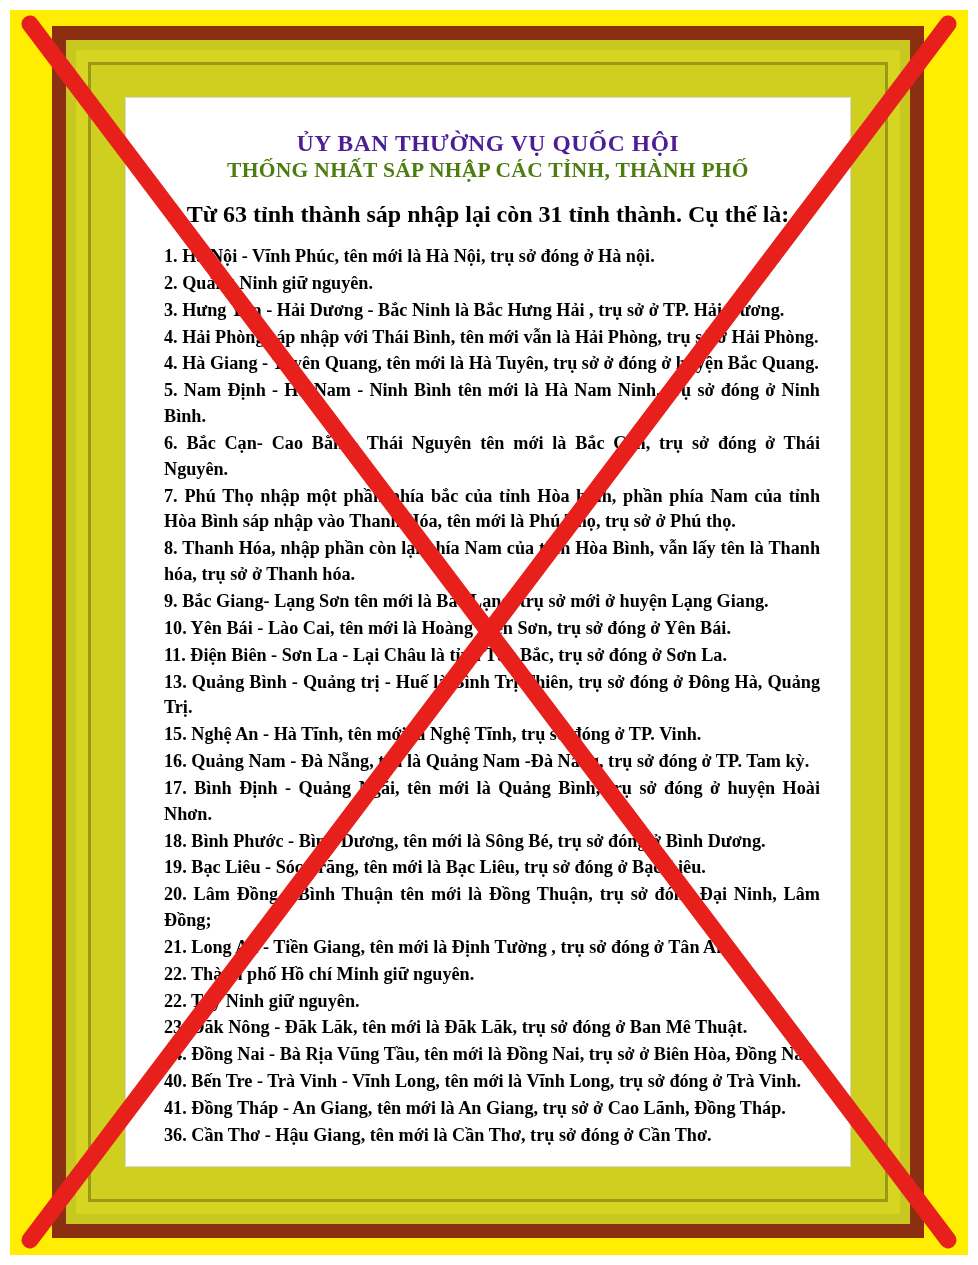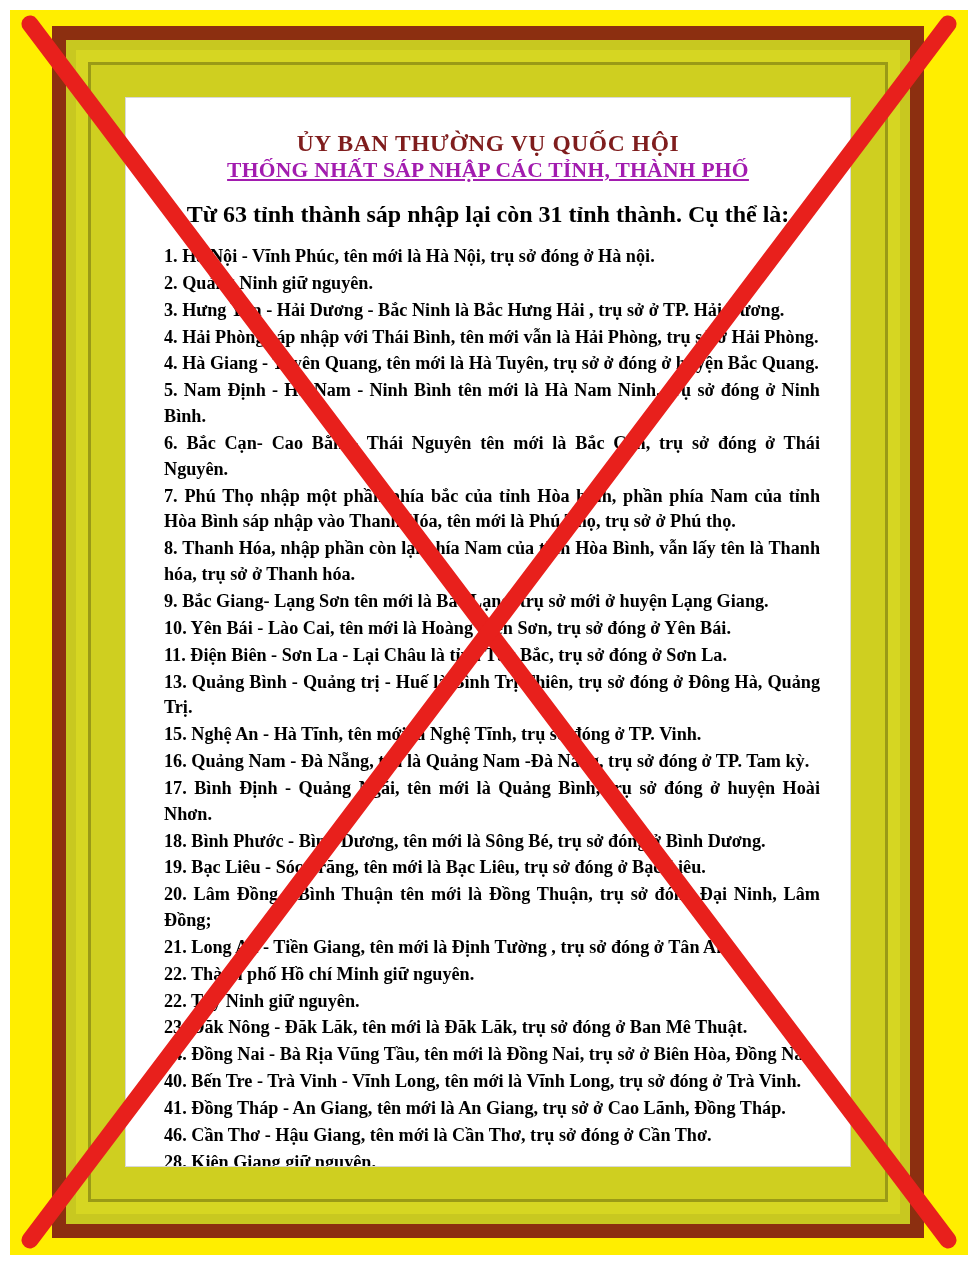--- a/index.html
+++ b/index.html
@@ -75,32 +75,31 @@
     padding: 22px 22px 10px 22px;
     overflow: hidden;
   }
 
   
   .doc-title1 {
     text-align: center;
     font-size: 23.5px;
     font-weight: bold;
     letter-spacing: 0.6px;
-    color: #7f1d1d;
+    color: #4c1d95;
     margin: 10px 0 1px 0;
     font-family: "Liberation Serif", serif;
   }
   .doc-title2 {
     text-align: center;
     font-size: 21.5px;
     font-weight: bold;
     letter-spacing: 0.3px;
-    color: #a21caf;
+    color: #4d7c0f;
     margin: 0 0 18px 0;
-    text-decoration: underline;
   }
   .doc-lead {
     text-align: center;
     font-size: 24px;
     font-weight: bold;
     color: #000000;
     margin: 0 0 16px 0;
   }
   .lines {
     margin: 0;
@@ -162,22 +161,21 @@
             <p class="line">18. Bình Phước - Bình Dương, tên mới là Sông Bé, trụ sở đóng ở Bình Dương.</p>
             <p class="line">19. Bạc Liêu - Sóc Trăng, tên mới là Bạc Liêu, trụ sở đóng ở Bạc Liêu.</p>
             <p class="line">20. Lâm Đồng - Bình Thuận tên mới là Đồng Thuận, trụ sở đóng Đại Ninh, Lâm Đồng;</p>
             <p class="line">21. Long An - Tiền Giang, tên mới là Định Tường , trụ sở đóng ở Tân An.</p>
             <p class="line">22. Thành phố Hồ chí Minh giữ nguyên.</p>
             <p class="line">22. Tây Ninh giữ nguyên.</p>
             <p class="line">23. Đăk Nông - Đăk Lăk, tên mới là Đăk Lăk, trụ sở  đóng ở Ban Mê Thuật.</p>
             <p class="line">24. Đồng Nai - Bà Rịa Vũng Tầu, tên mới là Đồng Nai, trụ sở ở Biên Hòa, Đồng Nai.</p>
             <p class="line">40. Bến Tre - Trà Vinh - Vĩnh Long, tên mới là Vĩnh Long, trụ sở đóng ở Trà Vinh.</p>
             <p class="line">41. Đồng Tháp - An Giang, tên mới là An Giang, trụ sở ở Cao Lãnh, Đồng Tháp.</p>
-            <p class="line">46. Cần Thơ - Hậu Giang, tên mới là Cần Thơ, trụ sở đóng ở Cần Thơ.</p>
-            <p class="line">28. Kiên Giang giữ nguyên.</p>
+            <p class="line">36. Cần Thơ - Hậu Giang, tên mới là Cần Thơ, trụ sở đóng ở Cần Thơ.</p>
 
           </div>
 
         </div>
       </div>
     </div>
   </div>
 
   <svg class="x-overlay" viewBox="0 0 978 1265">
     <line x1="30" y1="24" x2="948" y2="1240" stroke="#e8201c" stroke-width="17" stroke-linecap="round"></line>

